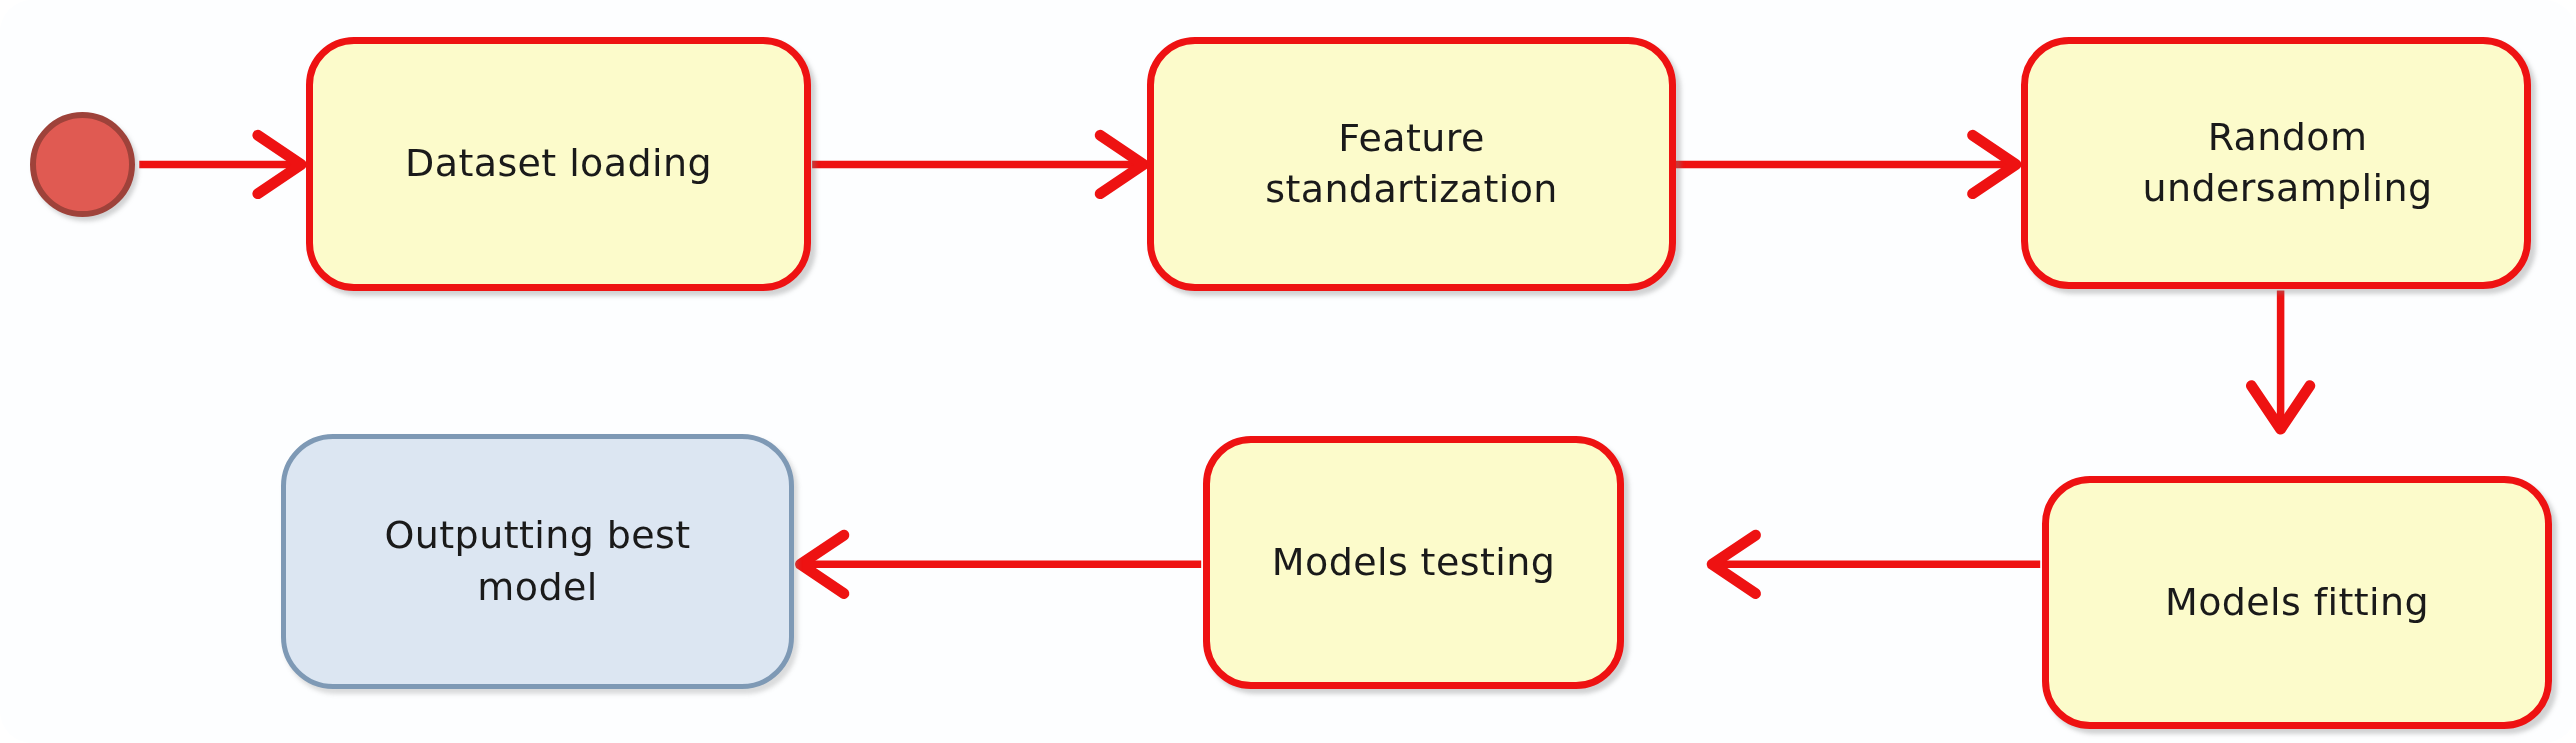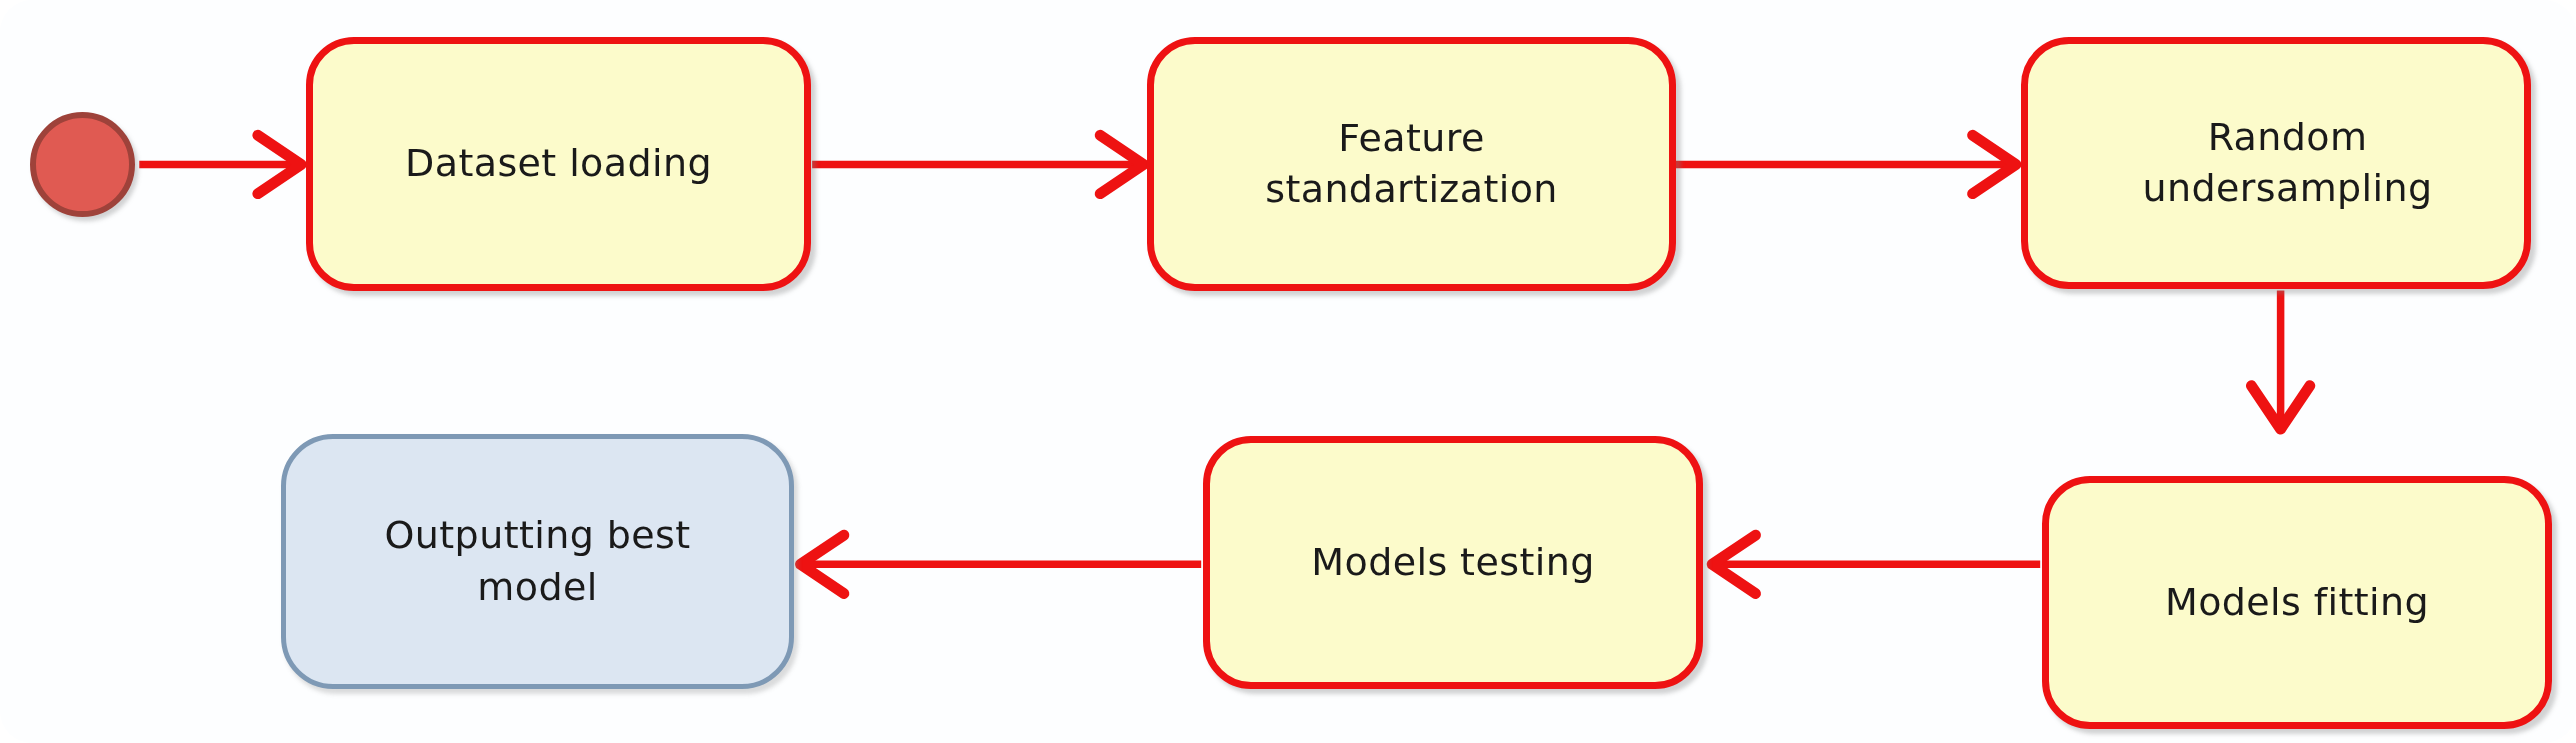--- a/index.html
+++ b/index.html
@@ -90,21 +90,21 @@
 
   <div class="node process" style="left: 2021px; top: 37px; width: 510px; height: 252px; background: rgb(252, 251, 203); border-color: rgb(238, 18, 18);">
     <span class="label" style="color: rgb(26, 26, 26); margin-left: 23px;">Random
 undersampling</span>
   </div>
 
   <div class="node process" style="left: 2042px; top: 436px; width: 510px; height: 253px; background: rgb(252, 251, 203); border-color: rgb(238, 18, 18); margin-top: 40px;">
     <span class="label" style="color: rgb(26, 26, 26);">Models fitting</span>
   </div>
 
-  <div class="node process" style="left: 1203px; top: 436px; width: 500px; height: 253px; background: rgb(252, 251, 203); border-color: rgb(238, 18, 18);">
+  <div class="node process" style="left: 1203px; top: 436px; width: 421px; height: 253px; background: rgb(252, 251, 203); border-color: rgb(238, 18, 18);">
     <span class="label" style="color: rgb(26, 26, 26);">Models testing</span>
   </div>
 
   <div class="node terminal" style="left: 281px; top: 434px; width: 513px; height: 255px; background: rgb(220, 230, 242); border-color: rgb(126, 153, 181); justify-content: center;">
     <span class="label" style="color: rgb(26, 26, 26);">Outputting best
 model</span>
   </div>
 
 </div>
 

